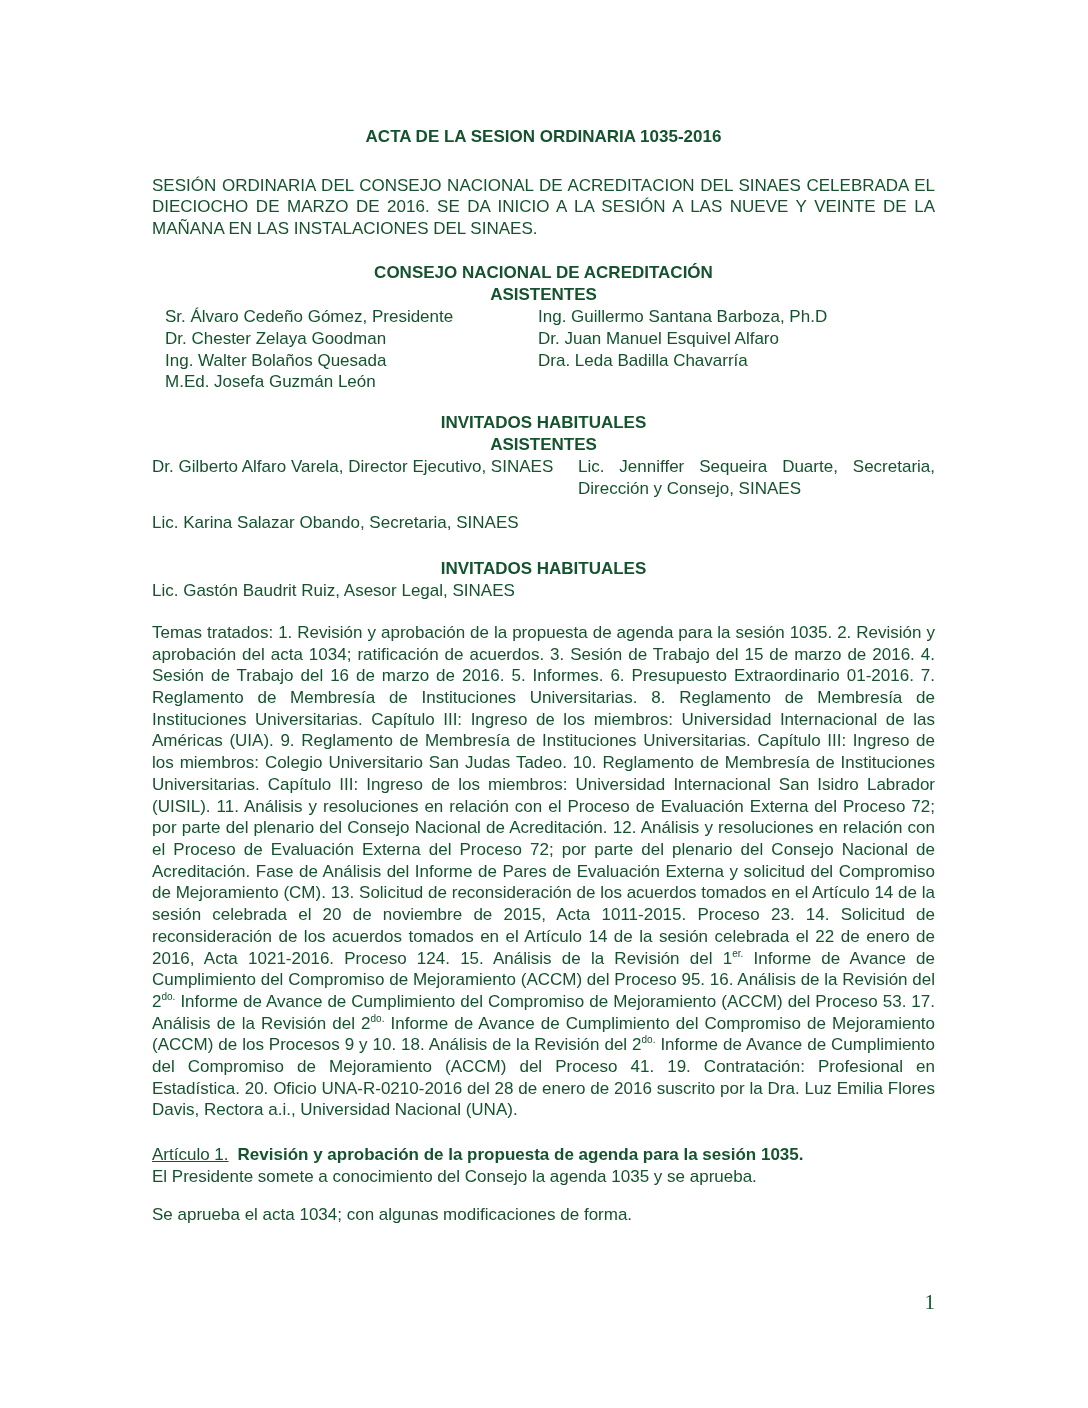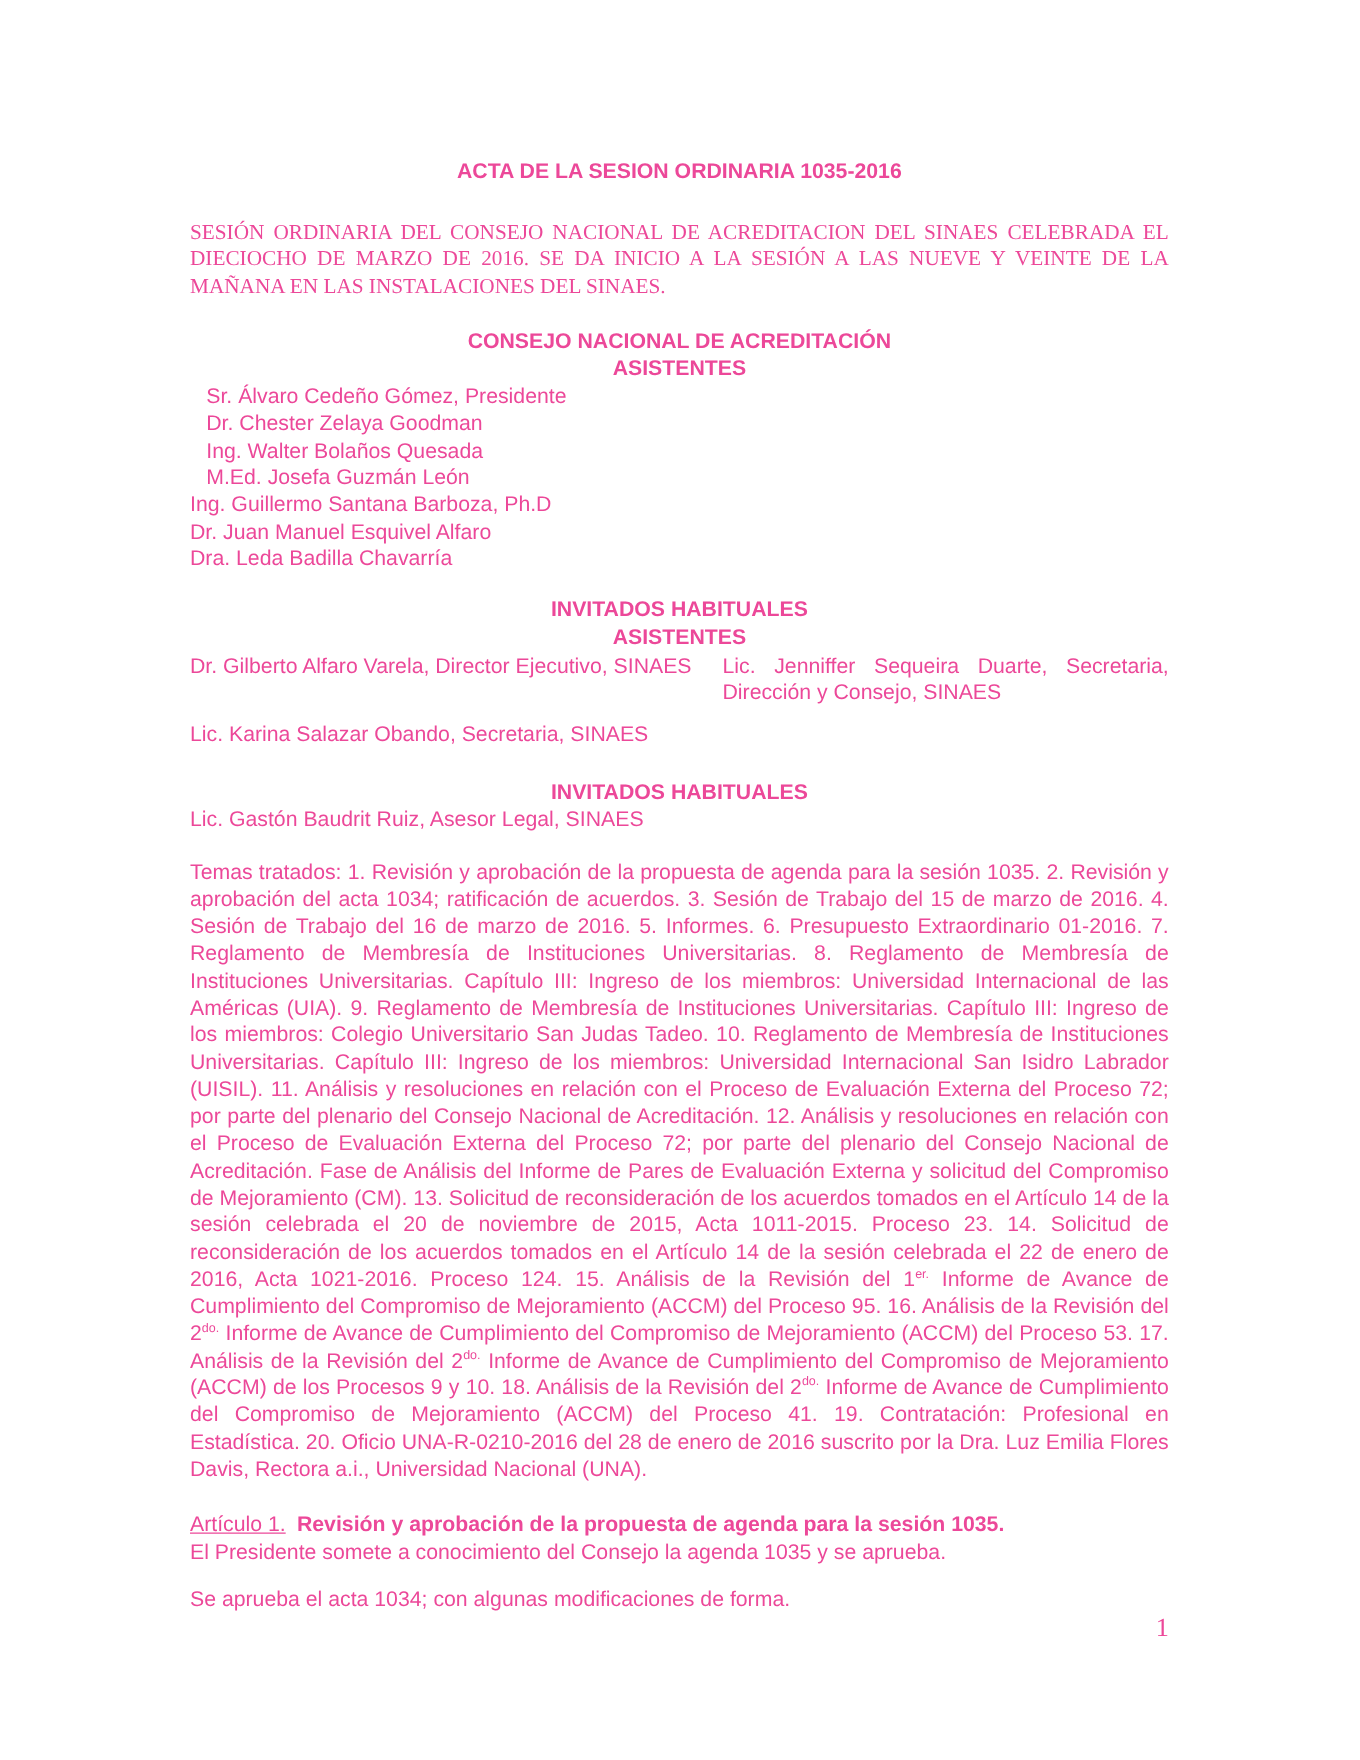--- a/index.html
+++ b/index.html
@@ -8,53 +8,53 @@
     background: #ffffff;
   }
   .page {
     position: relative;
     width: 949px;
     height: 1408px;
     background: #ffffff;
     font-family: "Liberation Sans", sans-serif;
     font-size: 17px;
     line-height: 21.7px;
-    color: #ec4899;
+    color: #14532d;
     overflow: hidden;
     border-radius: 15px;
   }
   .content {
     position: absolute;
     left: 152px;
     top: 126px;
     width: 783px;
   }
   .just { text-align: justify; }
   .b { font-weight: bold; }
   .u { text-decoration: underline; }
 
   .doc-title {
     margin: 0 0 27px 0;
     font-size: 17px;
     font-weight: bold;
     text-align: center;
   }
-  .intro { margin: 0; font-family: Liberation Serif, serif; }
+  .intro { margin: 0; }
 
   .sec-head {
     margin: 0;
     font-size: 17px;
     font-weight: bold;
     text-align: center;
   }
   .sec-consejo { margin-top: 22px; }
   .sec-inv { margin-top: 19px; }
   .sec-aus { margin-top: 24px; }
 
-  .cols { display: flex; margin-top: 1px; flex-direction: column; }
+  .cols { display: flex; margin-top: 1px; }
   .consejo-left {
     width: 386px;
     padding-left: 13px;
     box-sizing: border-box;
   }
   .consejo-right { flex: 1; }
   .name-line { white-space: nowrap; }
 
   .inv-grid { margin-top: 1px; }
   .inv-row { display: flex; }

